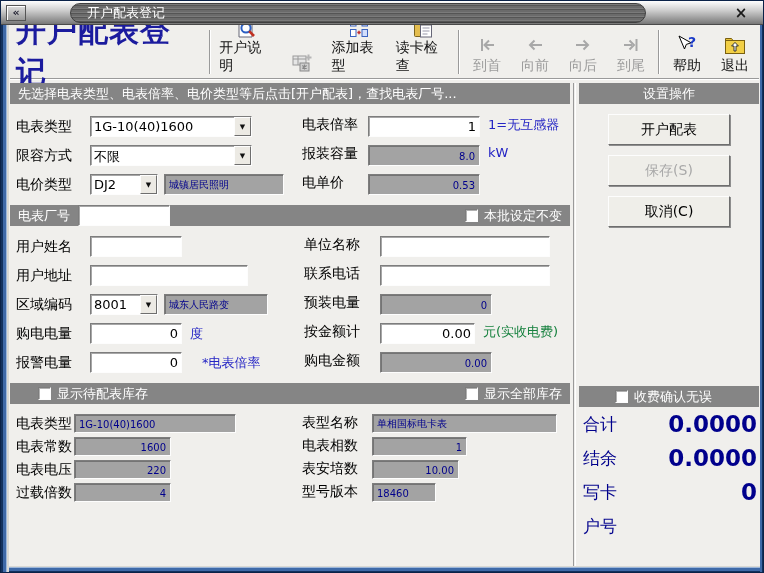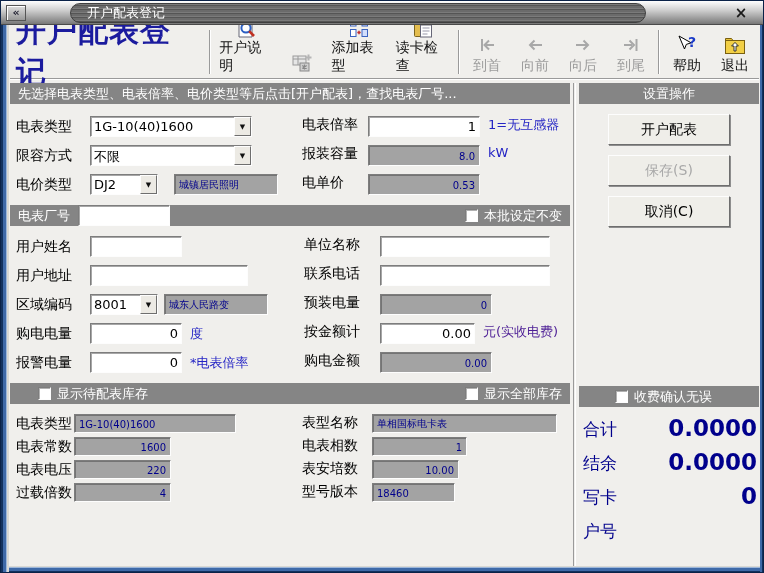--- a/index.html
+++ b/index.html
@@ -62,40 +62,40 @@
 
   .sunken, .tb-input, .field { border:1px solid; border-color:#7d7d7d #fdfdfd #fdfdfd #7d7d7d;
     box-shadow:inset 1px 1px 0 rgba(60,60,60,.45); }
   .tb-input { height:21px; background:#fff; font-size:13px; padding:0 3px; color:#000; outline:none; }
   .tb-input.num { text-align:right; }
   .field { height:21px; background:#a3a3a3; color:#00008c; font-size:10px; padding:1px 4px 0;
     display:flex; align-items:center; }
   .field.num { justify-content:flex-end; }
   .field.sm { height:19px; }
   .hint-blue { color:#2424c4; font-size:13px; margin-left:8px; }
-  .hint-red { color:#4c1d95; font-size:13px; margin-left:8px; }
+  .hint-red { color:#15803d; font-size:13px; margin-left:8px; }
 
   .dropdown { display:flex; height:21px; background:#fff; align-items:stretch; }
   .dd-text { flex:1; font-size:13px; padding:2px 3px 0; color:#000; overflow:hidden; white-space:nowrap; }
   .dd-btn { width:17px; background:#eceae4; border:1px solid; border-color:#fdfdfd #6e6e6e #6e6e6e #fdfdfd;
     display:flex; align-items:center; justify-content:center; font-size:7px; color:#111; }
 
   .cb { width:13px; height:13px; background:#fff; border:1px solid;
     border-color:#7d7d7d #fdfdfd #fdfdfd #7d7d7d; box-shadow:inset 1px 1px 0 rgba(60,60,60,.4);
     display:inline-block; flex:none; }
   .cb-lab { font-size:13px; color:#fff; margin-left:6px; }
 
   .btn3d { width:122px; height:31px; background:#efeee9; font-size:14px; color:#000;
     border:1px solid; border-color:#fdfdfd #6e6e6e #6e6e6e #fdfdfd; box-shadow:1px 1px 0 #8e8e8e;
     display:block; margin:0 auto; }
   .btn3d.disabled { color:#a8a8a8; }
 
   .panel-buttons { margin-top:10px; display:flex; flex-direction:column; gap:10px;justify-content:center; }
   .panel-bottom { position:absolute; left:0; right:0; top:303px; }
-  .sumrow { display:flex; align-items:flex-end; height:34px; padding:0 2px 0 4px; }
+  .sumrow { display:flex; align-items:center; height:34px; padding:0 2px 0 4px; }
   .sumlab { font-size:17px; color:#00008c; }
   .sumval { flex:1; text-align:right; font-size:23px; font-weight:bold; color:#00008c; }
 
   .spacer { flex:1; }
   .mt6 { margin-top:6px; } .mt8 { margin-top:8px; }
   svg { display:block; }
 </style>
 </head>
 <body>
 
@@ -268,21 +268,21 @@
           </div>
         </div>
 
         <div class="frow">
           <div class="cell-l">
             <span class="lbl w80">电价类型</span>
             <div class="dropdown sunken" style="width:68px">
               <span class="dd-text">DJ2</span>
               <span class="dd-btn">▼</span>
             </div>
-            <div class="field" style="width:104px;margin-left:16px">城镇居民照明</div>
+            <div class="field" style="width:120px;margin-left:6px">城镇居民照明</div>
           </div>
           <div class="cell-r">
             <span class="lbl w66">电单价</span>
             <div class="field num" style="width:112px">0.53</div>
           </div>
         </div>
 
         <div class="graybar mt6">
           <span style="font-size:13px">电表厂号</span>
           <input class="tb-input" style="width: 92px; margin-left: 8px;" value="">
@@ -338,21 +338,21 @@
             <span class="lbl w78">按金额计</span>
             <input class="tb-input num" style="width: 95px;" value="0.00">
             <span class="hint-red">元(实收电费)</span>
           </div>
         </div>
 
         <div class="frow">
           <div class="cell-l">
             <span class="lbl w80">报警电量</span>
             <input class="tb-input num" style="width: 92px;" value="0">
-            <span class="hint-blue" style="margin-left:8px">*电表倍率</span>
+            <span class="hint-blue" style="margin-left:20px">*电表倍率</span>
           </div>
           <div class="cell-r">
             <span class="lbl w78">购电金额</span>
             <div class="field num" style="width:112px">0.00</div>
           </div>
         </div>
 
         <div class="graybar mt6" style="padding-left:28px">
           <span class="cb"></span>
           <span class="cb-lab">显示待配表库存</span>
@@ -391,21 +391,21 @@
             <div class="field sm num" style="width:87px">10.00</div>
           </div>
         </div>
         <div class="frowC">
           <div class="cell-l">
             <span class="lbl w64">过载倍数</span>
             <div class="field sm num" style="width:97px">4</div>
           </div>
           <div class="cell-r">
             <span class="lbl w70l">型号版本</span>
-            <div class="field sm" style="width:83px">18460</div>
+            <div class="field sm" style="width:64px">18460</div>
           </div>
         </div>
       </div>
 
       <div class="vdivider"></div>
 
       <div class="panel">
         <div class="graybar center">
           <span>设置操作</span>
         </div>

